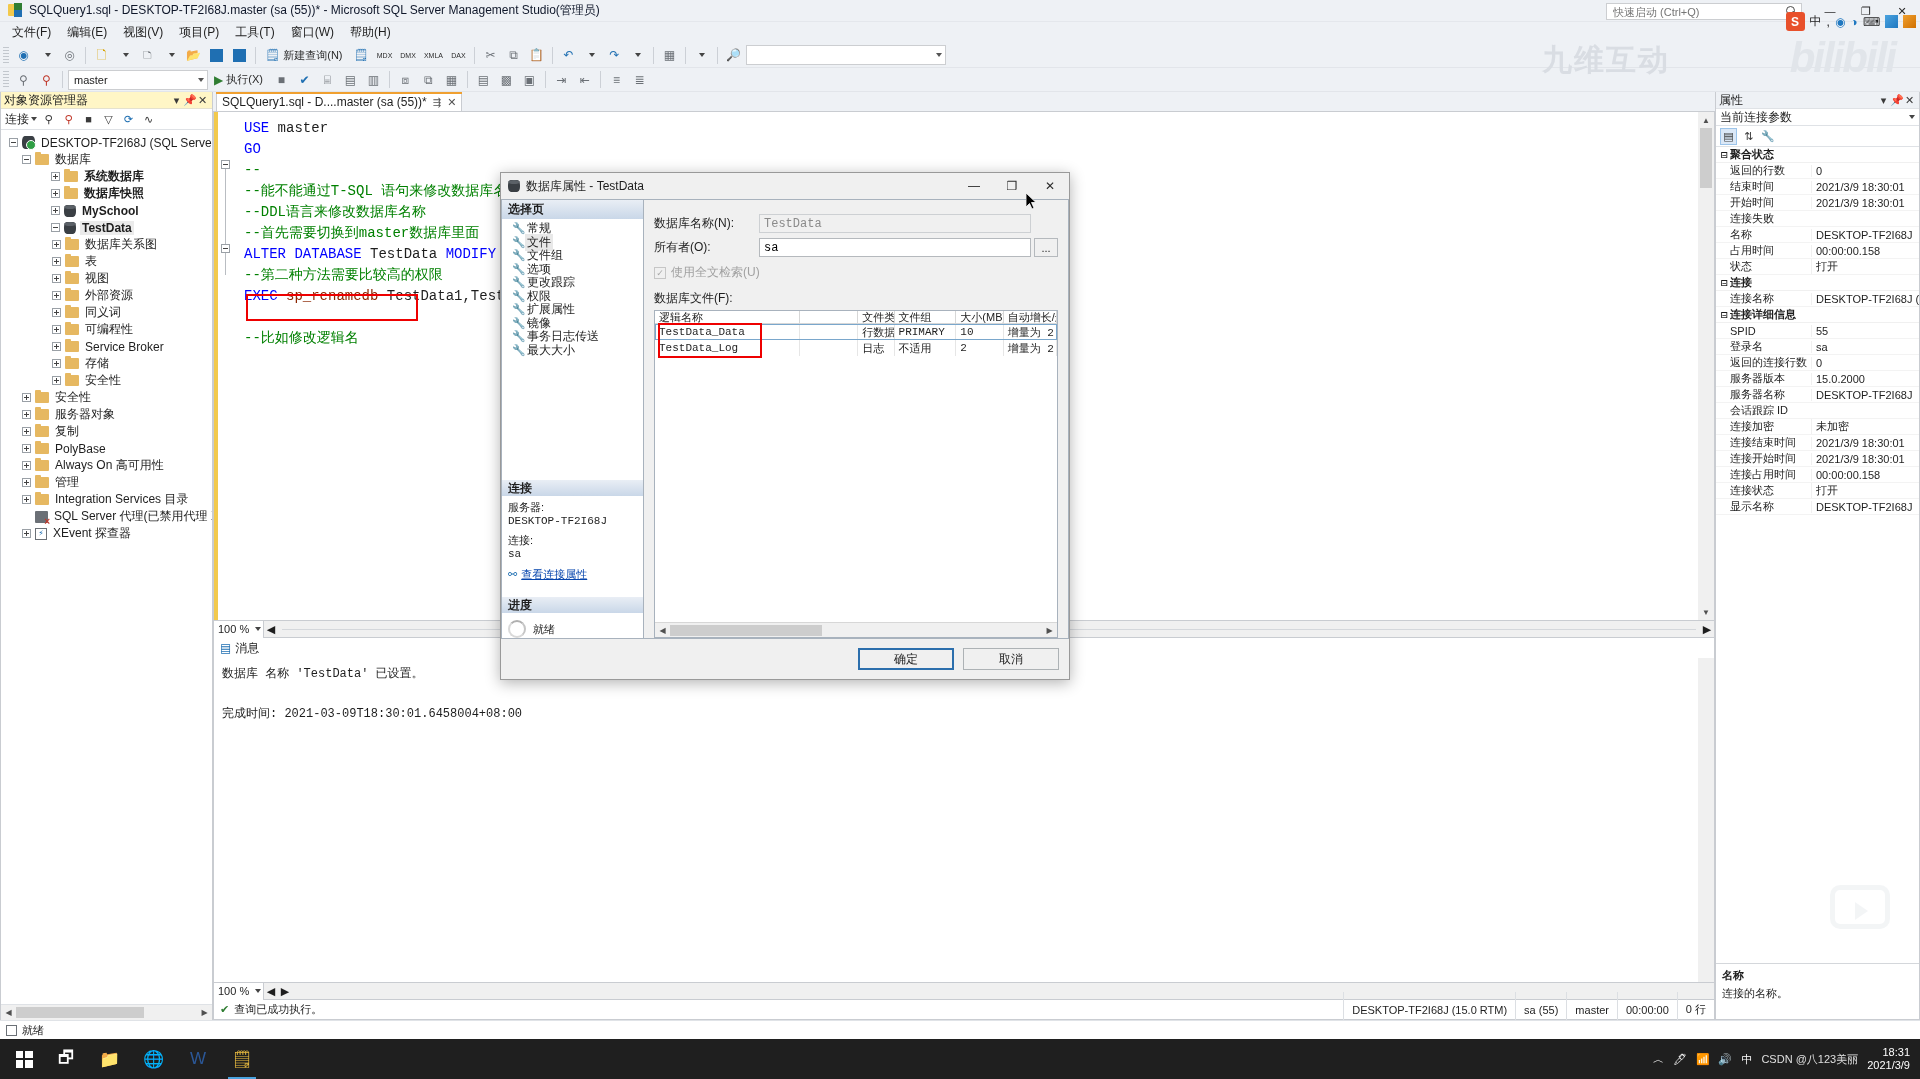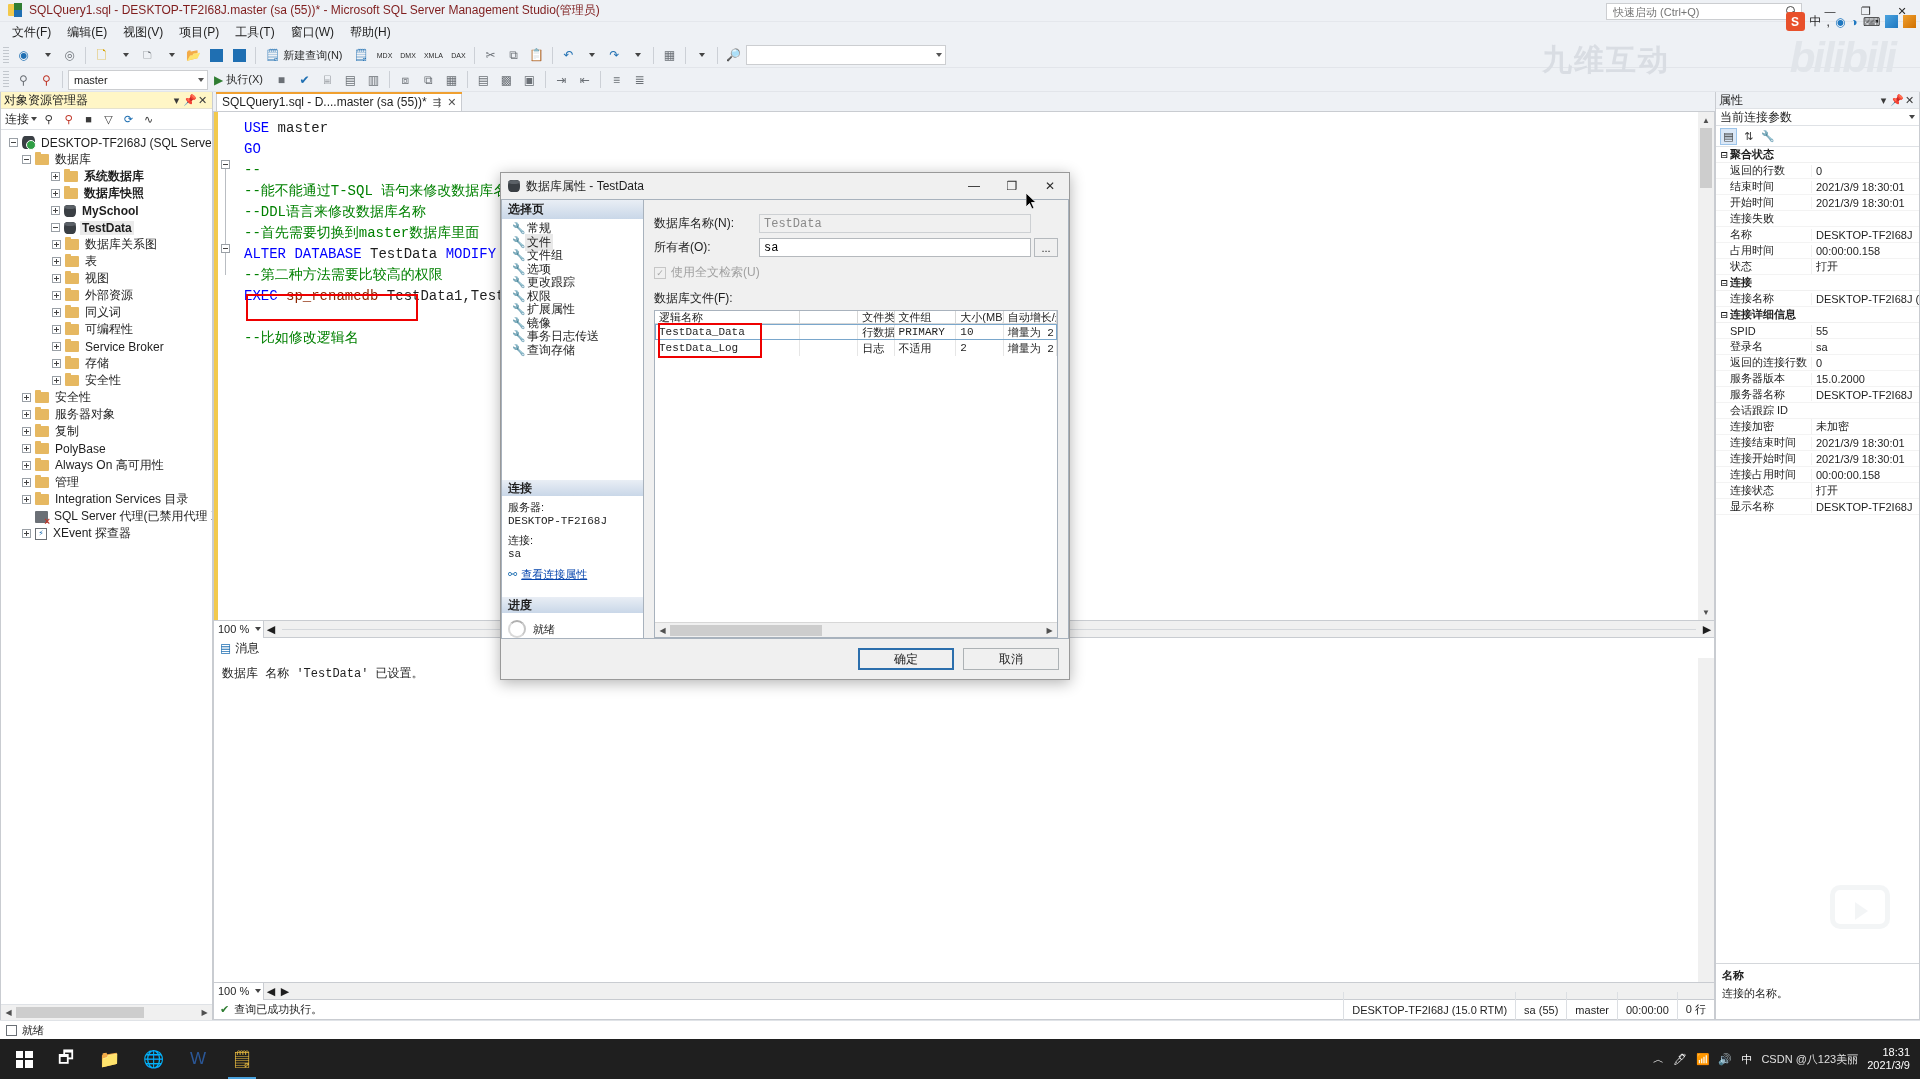--- a/index.html
+++ b/index.html
@@ -11,21 +11,21 @@
     position:relative;
   }
   .app { position:absolute; inset:0; background:#eef1f5; display:flex; flex-direction:column; }
 
   
   .titlebar { height:22px; background:#eef1f5; display:flex; align-items:center; padding:0 4px; position:relative; border-bottom:1px solid #e4e7ec;}
   .titlebar .ssms-logo { width:15px; height:15px; margin:0 6px 0 4px; position:relative; flex:none;}
   .titlebar .ssms-logo .l1{position:absolute;left:0;top:1px;width:7px;height:12px;background:#f2c94c;border-radius:1px;}
   .titlebar .ssms-logo .l2{position:absolute;left:6px;top:0;width:8px;height:9px;background:#2f7d32;}
   .titlebar .ssms-logo .l3{position:absolute;left:6px;top:7px;width:8px;height:7px;background:#1f6fb2;}
-  .titlebar .title { font-size:12px; color:#7f1d1d; white-space:nowrap;}
+  .titlebar .title { font-size:12px; color:#0f172a; white-space:nowrap;}
   .qlaunch { position:absolute; right:118px; top:3px; width:196px; height:17px; background:#fff; border:1px solid #ccced1; display:flex; align-items:center; padding:0 4px; }
   .qlaunch input { border:0; outline:0; font-size:11px; width:100%; color:#6d6d6d; font-family:inherit; background:transparent;}
   .qlaunch .mag { width:11px; height:11px; flex:none; position:relative;}
   .qlaunch .mag::before{content:"";position:absolute;left:0;top:0;width:7px;height:7px;border:1.3px solid #4a4a4a;border-radius:50%;}
   .qlaunch .mag::after{content:"";position:absolute;left:6px;top:6px;width:4px;height:1.3px;background:#4a4a4a;transform:rotate(45deg);}
   .winbtns { position:absolute; right:0; top:0; height:22px; display:flex; }
   .winbtn { width:36px; height:22px; display:flex; align-items:center; justify-content:center; font-size:11px; color:#2b2b2b;}
 
   
   .menubar { height:21px; display:flex; align-items:center; padding-left:4px; background:#eef1f5; position:relative;}
@@ -676,21 +676,21 @@
         <div class="hline"></div>
         <div style="width:14px;text-align:center">▶</div>
       </div>
 
       <div class="results">
         <div class="res-tab">
           <span class="ic">▤</span>
           <span>消息</span>
         </div>
         <div style="display:flex;flex:1;min-height:0;">
-          <div class="res-body" id="msg-area"><div>数据库 名称 'TestData' 已设置。</div><div>&nbsp;</div></div>
+          <div class="res-body" id="msg-area"><div>数据库 名称 'TestData' 已设置。</div><div>&nbsp;</div><div>完成时间: 2021-03-09T18:30:01.6458004+08:00</div></div>
           <div class="res-scroll-v"></div>
         </div>
       </div>
       <div class="res-footer">
         <div class="zoombox">
           <span>100 %</span>
             <span class="caret"></span>
         </div>
         <div style="width:14px;text-align:center">◀</div>
         <div class="hline"></div>
@@ -918,21 +918,21 @@
               <div class="dlg-li">
                 <span class="wr">🔧</span>
                 <span class="lb">镜像</span>
               </div>
               <div class="dlg-li">
                 <span class="wr">🔧</span>
                 <span class="lb">事务日志传送</span>
               </div>
               <div class="dlg-li">
                 <span class="wr">🔧</span>
-                <span class="lb">查询存储</span>
+                <span class="lb">最大大小</span>
               </div>
             </div>
 
           <div class="sect">
             <div class="sect-h">连接</div>
             <div class="sect-b">
               <div class="k">服务器:</div>
               <div class="v">DESKTOP-TF2I68J</div>
               <div class="k" style="margin-top:5px">连接:</div>
               <div class="v">sa</div>

